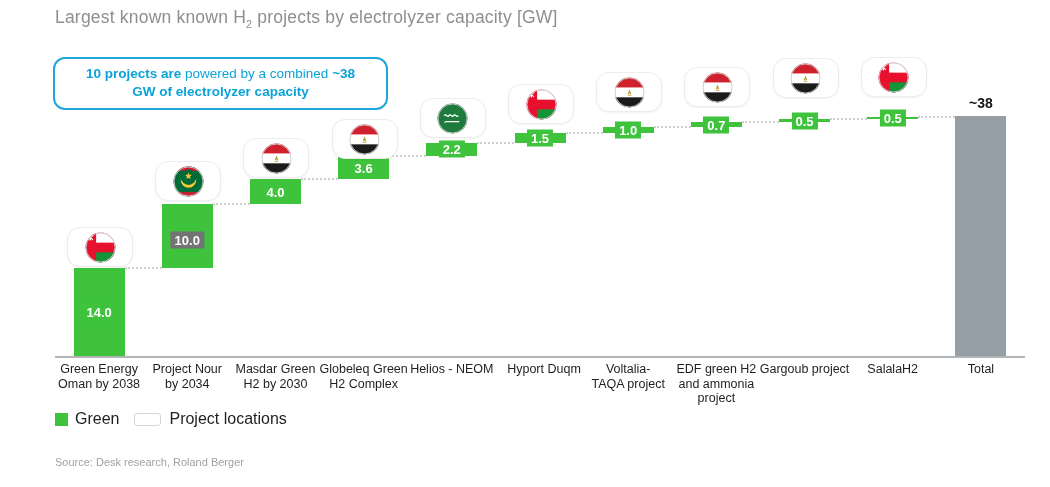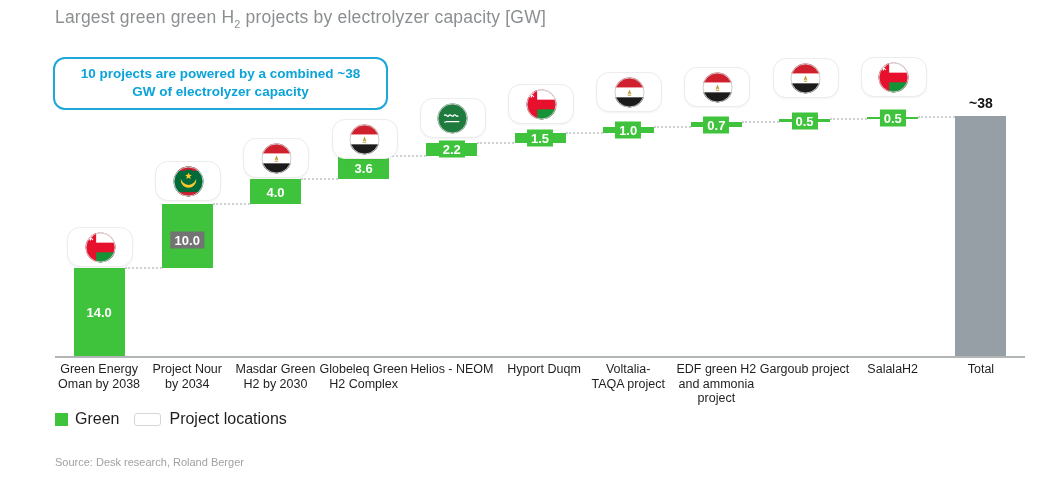--- a/index.html
+++ b/index.html
@@ -3,21 +3,21 @@
 <meta charset="utf-8">
 <style>
   html,body{margin:0;padding:0;background:#fff;}
   .page{position:relative;width:1050px;height:487px;background:#fff;overflow:hidden;
         font-family:"Liberation Sans",sans-serif;}
   .title{position:absolute;left:55px;top:7px;font-size:17.5px;color:#8c8f91;letter-spacing:.2px;}
   .title sub{font-size:.62em;}
   .callout{position:absolute;left:53px;top:57px;width:335px;box-sizing:border-box;
            border:2.5px solid #1ea7d9;border-radius:12px;padding:6px 4px 7px 4px;
            text-align:center;color:#0ba3d8;font-size:13.5px;line-height:18px;font-weight:bold;}
-  .callout .reg{font-weight:bold;}
+  .callout .reg{font-weight:normal;}
   .callout .l1{white-space:nowrap;}
   .chart-area{position:absolute;left:0;top:0;width:1050px;height:487px;}
   .bar{position:absolute;}
   .vlabel{position:absolute;transform:translate(-50%,-50%);color:#fff;font-weight:bold;
           font-size:13px;line-height:15px;padding:1px 4px;white-space:nowrap;}
   .connector{position:absolute;border-top:2px dotted #ccd0d0;height:0;}
   .flagcard{position:absolute;width:64px;height:38px;background:#fff;border:1px solid #ececec;
             border-radius:13px;box-shadow:0 1px 2px rgba(0,0,0,.05);
             display:flex;align-items:center;justify-content:center;}
   .xlabel{position:absolute;top:362px;width:112px;transform:translateX(-50%);text-align:center;
@@ -30,21 +30,21 @@
   .swatch{width:13px;height:13px;display:inline-block;margin-right:7px;}
   .chip{width:27px;height:13px;background:#fff;border:1px solid #d6d6d6;border-radius:3px;
         display:inline-block;margin-left:15px;margin-right:8px;box-sizing:border-box;}
   .source{position:absolute;left:55px;top:456px;font-size:11px;color:#9fa2a3;}
 </style>
 </head>
 <body>
 
 <div class="page">
 
-  <div class="title"><span>Largest green green H</span><sub>2</sub><span> projects by electrolyzer capacity [GW]</span></div>
+  <div class="title"><span>Largest known known H</span><sub>2</sub><span> projects by electrolyzer capacity [GW]</span></div>
 
   <div class="callout">
     <span class="l1"><b>10 projects are </b><span class="reg">powered by a combined </span><b>~38</b></span><br>
     <b>GW of electrolyzer capacity</b>
   </div>
 
   <div class="chart-area" id="chart">
     <div class="axis"></div>
   <div class="bar" style="left: 73.5909px; top: 267.579px; width: 51px; height: 88.4211px; background: rgb(63, 195, 60);"></div>
       <div class="vlabel" style="left: 99.0909px; top: 311.789px; background: rgb(63, 195, 60);">14.0</div>

